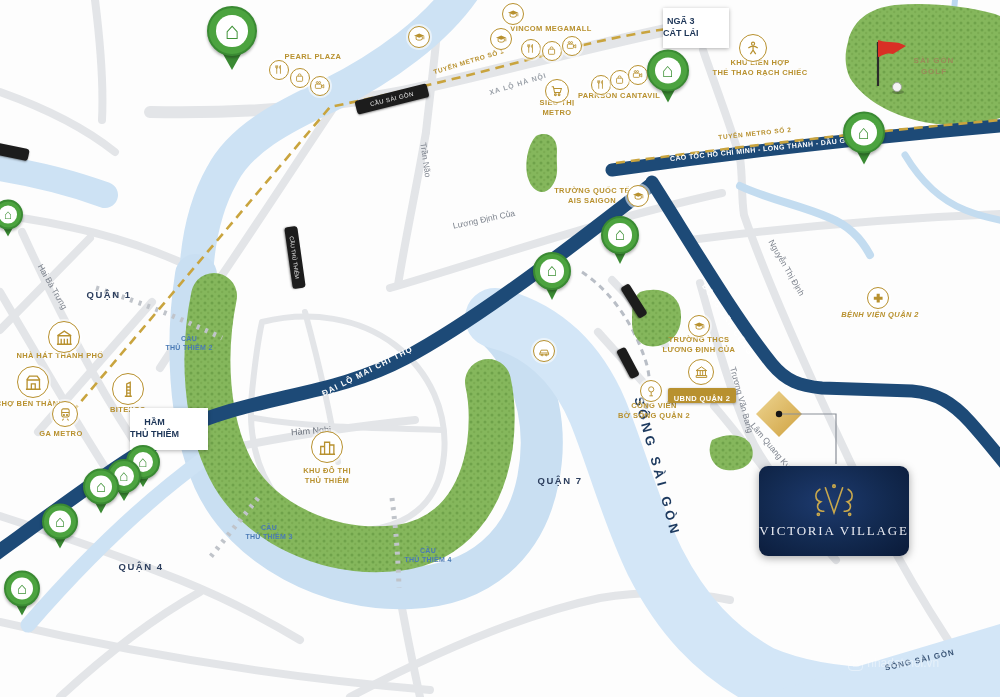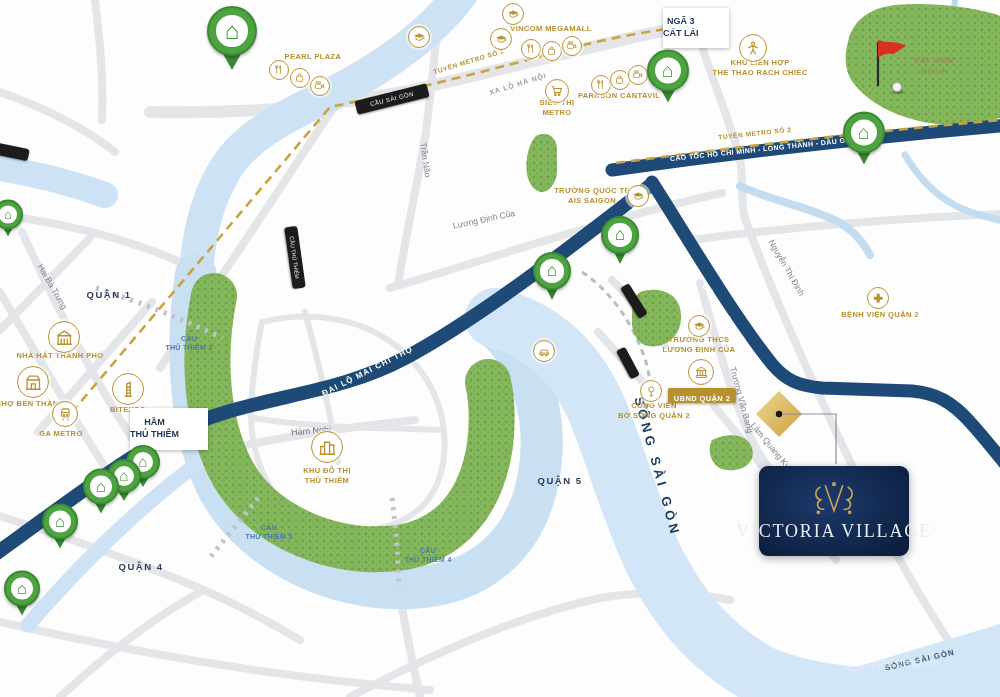--- a/index.html
+++ b/index.html
@@ -30,21 +30,21 @@
   .pin{position:absolute;display:flex;flex-direction:column;align-items:center;z-index:30;}
   .pin-head{width:var(--s);height:var(--s);border-radius:50%;background:#4ca33f;border:2px solid #3a8a33;
       box-shadow:0 2px 3px rgba(0,0,0,.3);display:flex;align-items:center;justify-content:center;position:relative;}
   .pin-head::before{content:"";position:absolute;inset:16%;background:#fff;border-radius:50%;}
   .pin-head span{position:relative;z-index:1;color:#3f9237;font-size:calc(var(--s)*.52);font-weight:bold;line-height:1;}
   .pin-tail{width:0;height:0;border-left:calc(var(--s)*.2) solid transparent;
       border-right:calc(var(--s)*.2) solid transparent;border-top:calc(var(--s)*.36) solid #3a8a33;margin-top:-2px;}
   #card{position:absolute;left:759px;top:466px;width:150px;height:90px;border-radius:9px;z-index:50;
       background:radial-gradient(ellipse at 45% 40%,#1d3a6e 0%,#12294f 55%,#0a1a38 100%);
       box-shadow:0 2px 8px rgba(0,0,0,.35);display:flex;flex-direction:column;align-items:center;justify-content:center;}
-  #card .brand{font-family:"Liberation Serif",serif;color:#e9ebf2;font-size:18px;letter-spacing:1.8px;
+  #card .brand{font-family:"Liberation Serif",serif;color:#e9ebf2;font-size:13px;letter-spacing:1.8px;
       margin-top:4px;white-space:nowrap;}
   .watermark{position:absolute;color:#fff;opacity:.42;font-size:12px;z-index:40;white-space:nowrap;}
 </style>
 </head>
 <body>
 
 <div id="map">
 
   <svg id="base" width="1000" height="697" viewBox="0 0 1000 697">
     <defs>
@@ -218,21 +218,21 @@
   <div class="chip" style="left:612px;top:358px;width:32px;height:10px;transform:rotate(62deg);"></div>
   <div class="chip" style="left:-13px;top:145px;width:42px;height:12px;transform:rotate(12deg);"></div>
 
   <div class="whitebox" style="left:663px;top:8px;width:66px;height:40px;font-size:9px;border-color:#c9b268;"><span>NGÃ 3
 CÁT LÁI</span></div>
   <div class="whitebox" style="left:130px;top:408px;width:78px;height:42px;font-size:9px;border-color:#d8d8d8;"><span>HẦM
 THỦ THIÊM</span></div>
 
   <div class="lbl district" style="left:109px;top:295px;transform:translate(-50%,-50%);">QUẬN 1</div>
   <div class="lbl district" style="left:141px;top:567px;transform:translate(-50%,-50%);">QUẬN 4</div>
-  <div class="lbl district" style="left:560px;top:481px;transform:translate(-50%,-50%);">QUẬN 5</div>
+  <div class="lbl district" style="left:560px;top:481px;transform:translate(-50%,-50%);">QUẬN 7</div>
 
   <div class="lbl riverlbl" style="left:657px;top:467px;font-size:13px;letter-spacing:4px;transform:translate(-50%,-50%) rotate(75deg);">SÔNG SÀI GÒN</div>
   <div class="lbl riverlbl" style="left:920px;top:661px;font-size:8px;letter-spacing:1px;opacity:.85;transform:translate(-50%,-50%) rotate(-13deg);">SÔNG SÀI GÒN</div>
 
   <div class="lbl roadlbl" style="left:368px;top:372px;font-size:8px;letter-spacing:1.2px;transform:translate(-50%,-50%) rotate(-27deg);">ĐẠI LỘ MAI CHÍ THỌ</div>
   <div class="lbl roadlbl" style="left:727px;top:320px;font-size:7.5px;letter-spacing:1.5px;transform:translate(-50%,-50%) rotate(56deg);">ĐỒNG VĂN CỐNG</div>
   <div class="lbl roadlbl" style="left:764px;top:149px;font-size:7px;letter-spacing:.4px;transform:translate(-50%,-50%) rotate(-6deg);">CAO TỐC HỒ CHÍ MINH - LONG THÀNH - DẦU GIÂY</div>
   <div class="lbl street" style="left:518px;top:84px;font-size:7px;letter-spacing:1px;color:#9aa0a8;font-weight:bold;transform:translate(-50%,-50%) rotate(-17deg);">XA LỘ HÀ NỘI</div>
   <div class="lbl street" style="left:311px;top:431px;font-size:9px;color:#6e747e;transform:translate(-50%,-50%) rotate(-4deg);">Hàm Nghi</div>
   <div class="lbl street" style="left:52px;top:287px;transform:translate(-50%,-50%) rotate(60deg);">Hai Bà Trưng</div>
@@ -404,21 +404,21 @@
       </svg>
     </div>
   <div class="lbl gold" style="left:654px;top:411px;transform:translate(-50%,-50%);">CÔNG VIÊN
 BỜ SÔNG QUẬN 2</div>
 
   <div class="ic" style="left:867px;top:287px;width:20px;height:20px;">
       <svg>
         <use href="#i-cross"></use>
       </svg>
     </div>
-  <div class="lbl gold" style="left:880px;top:315px;transform:translate(-50%,-50%);">BỆNH VIỆN QUẬN 2</div>
+  <div class="lbl gold" style="left:880px;top:315px;transform:translate(-50%,-50%);font-style:italic;">BỆNH VIỆN QUẬN 2</div>
 
   <div class="ic" style="left:533px;top:340px;width:20px;height:20px;">
       <svg>
         <use href="#i-car"></use>
       </svg>
     </div>
 
   <div class="pin" style="left:232px;top:38px;--s:46px;transform:translate(-50%,-50%);">
       <div class="pin-head">
         <span>⌂</span>

